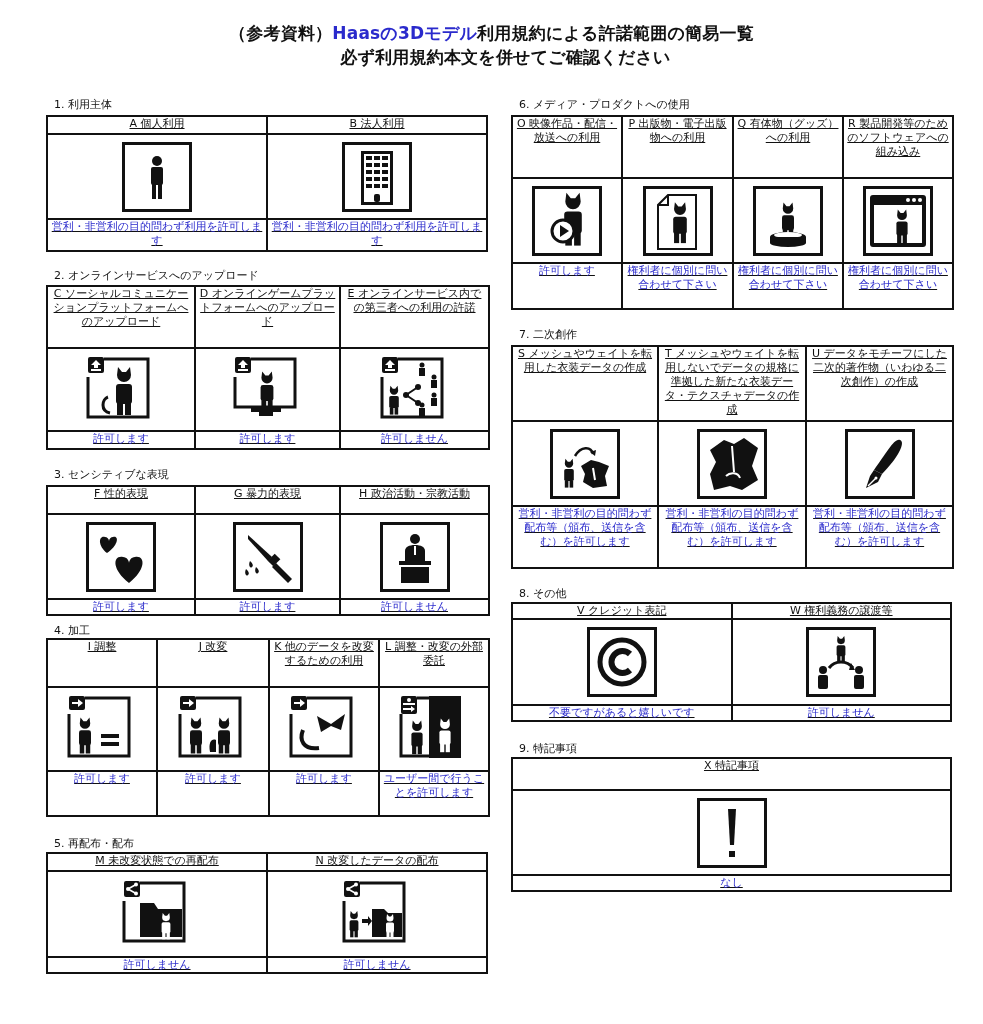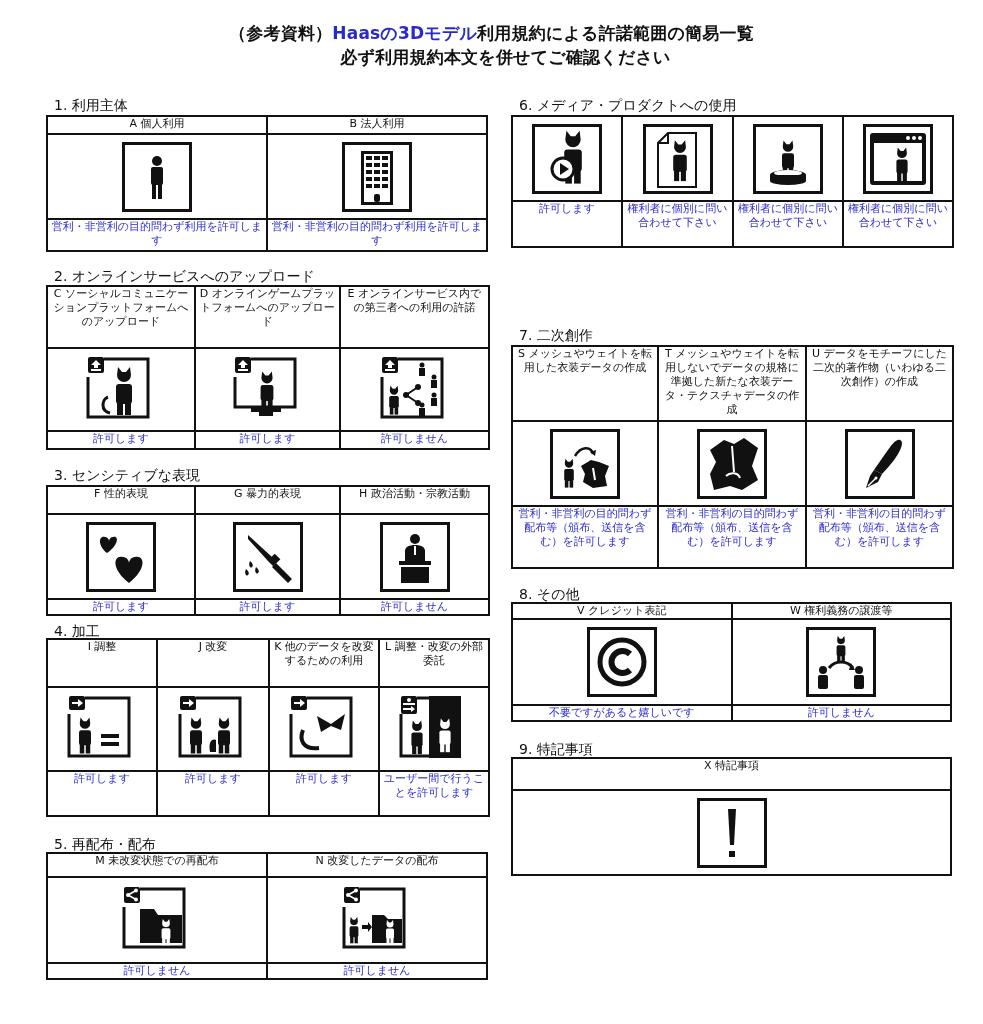--- a/index.html
+++ b/index.html
@@ -1,22 +1,22 @@
 <!DOCTYPE html>
 <html><head>
 <meta charset="utf-8">
 <style>
   html, body { margin:0; padding:0; background:#ffffff; }
   body { width:983px; height:1024px; position:relative; overflow:hidden;
          font-family:"DejaVu Sans", sans-serif; color:#111; }
   .title { position:absolute; left:0; width:983px; text-align:center;
            font-weight:bold; font-size:17px; letter-spacing:0.2px; }
   .title .brand { color:#2a2acc; }
-  .sec-label { position:absolute; font-size:14px; color:#111; }
-  table.grid { position:absolute; border-collapse:collapse; table-layout:fixed; }
+  .sec-label { position:absolute; font-size:11px; color:#111; }
+  table.grid { position:absolute; border-collapse:collapse; table-layout:fixed;text-decoration:underline; }
   table.grid td { border:2px solid #111; padding:0 3px; text-align:center; vertical-align:top;
                   font-size:11px; line-height:14px; }
   td.hdr { color:#111; }
   td.res { color:#2a2acc; }
   td.icn { vertical-align:middle !important; padding:0 !important; }
   .ibox { display:inline-block; width:70px; height:70px; border:3px solid #111; box-sizing:border-box;
           position:relative; vertical-align:middle; background:#fff; }
   .ibox svg { position:absolute; left:0; top:0; width:64px; height:64px; }
 </style>
 </head>
@@ -251,21 +251,21 @@
     <td class="res">許可します</td>
     <td class="res">許可します</td>
     <td class="res">ユーザー間で行うことを許可します</td>
   </tr>
 </tbody>
   </table>
 
 <div class="sec-label" style="left:54px; top:836px;text-align:center;">5. 再配布・配布</div>
 <table class="grid" style="left:46px; top:852px; width:442px;">
   <tbody>
-      <tr style="height:24px;">
+      <tr style="height:18px;">
     <td class="hdr">M 未改変状態での再配布</td>
     <td class="hdr">N 改変したデータの配布</td>
   </tr>
   <tr style="height:86px;">
     <td class="icn"><span class="ibox" style="border:none"><svg viewBox="0 0 64 64">
               <path d="M18,4 L62,4 L62,62 L2,62 L2,22" fill="none" stroke="#111" stroke-width="3"></path>
               <use href="#sharebox" x="2" y="2"></use>
               <path d="M18,24 L32,24 L36,30 L60,30 L60,58 L18,58 Z" fill="#111"></path>
               <g transform="translate(44,46) scale(0.55)">
                 <path d="M-7,-14 L-6,-22 L-2,-17 L2,-17 L6,-22 L7,-14 A7,7 0 1,1 -7,-14 Z" fill="#fff"></path>
@@ -297,20 +297,26 @@
 
 <div class="sec-label" style="left:519px; top:97px;">6. メディア・プロダクトへの使用</div>
 <table class="grid" style="left:511px; top:115px; width:441px;">
   <colgroup>
       <col style="width:110px">
       <col style="width:111px">
       <col style="width:110px">
       <col style="width:110px">
     </colgroup>
   <tbody>
+      <tr style="height:62px;">
+    <td class="hdr">O 映像作品・配信・放送への利用</td>
+    <td class="hdr">P 出版物・電子出版物への利用</td>
+    <td class="hdr">Q 有体物（グッズ）への利用</td>
+    <td class="hdr">R 製品開発等のためのソフトウェアへの組み込み</td>
+  </tr>
   <tr style="height:85px;">
     <td class="icn"><span class="ibox"><svg viewBox="0 0 64 64">
               <use href="#cat" transform="translate(38,28) scale(1.1)"></use>
               <circle cx="28" cy="42" r="11" fill="#fff" stroke="#111" stroke-width="3"></circle>
               <path d="M25,36 L34,42 L25,48 Z" fill="#111"></path>
             </svg></span></td>
     <td class="icn"><span class="ibox"><svg viewBox="0 0 64 64">
               <path d="M22,6 L50,6 L50,60 L12,60 L12,16 Z" fill="none" stroke="#111" stroke-width="2"></path>
               <path d="M12,16 L22,16 L22,6" fill="none" stroke="#111" stroke-width="2"></path>
               <use href="#cat" transform="translate(34,32) scale(0.85)"></use>
@@ -414,14 +420,17 @@
   <tbody>
       <tr style="height:32px;">
     <td class="hdr">X 特記事項</td>
   </tr>
   <tr style="height:85px;">
     <td class="icn"><span class="ibox"><svg viewBox="0 0 64 64">
               <path d="M28,8 L36,8 L34,44 L30,44 Z" fill="#111"></path>
               <rect x="29" y="50" width="6" height="6" fill="#111"></rect>
             </svg></span></td>
   </tr>
+  <tr style="height:16px;">
+    <td class="res">なし</td>
+  </tr>
 </tbody>
   </table>
 
 </body></html>

